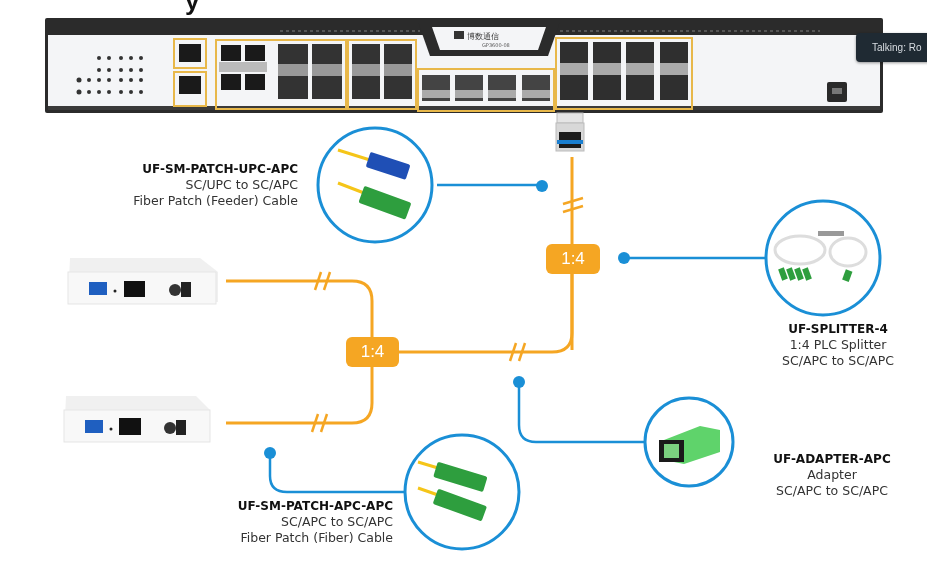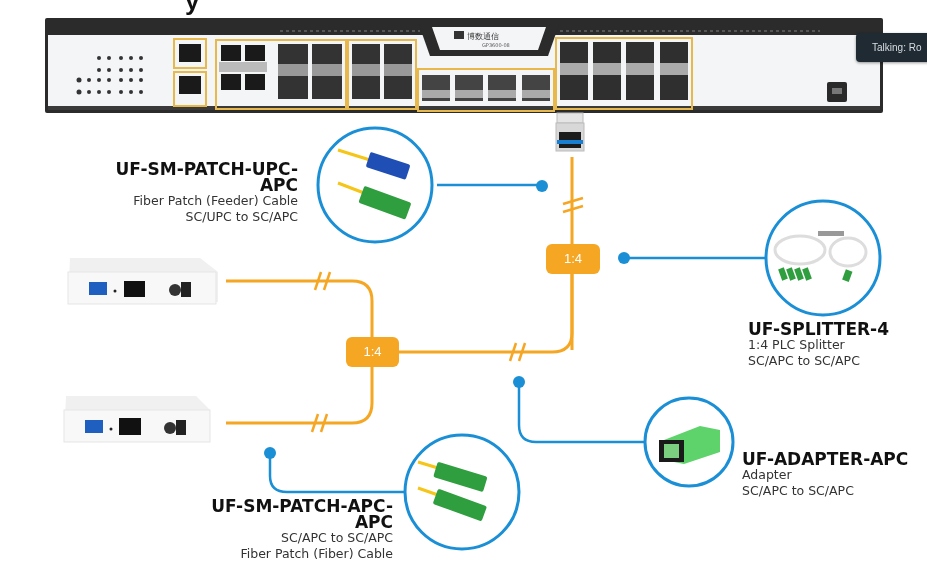--- a/index.html
+++ b/index.html
@@ -1,21 +1,21 @@
 <!DOCTYPE html>
 <html><head>
 <meta charset="utf-8">
 <style>
   html, body { margin:0; padding:0; }
   body { width:927px; height:569px; position:relative; overflow:hidden; background:#ffffff; font-family:"DejaVu Sans", sans-serif; }
   svg { position:absolute; left:0; top:0; }
-  .label { position:absolute; font-size:12.5px; line-height:16px; color:#333; }
-  .label .title { font-weight:bold; color:#111; font-size:17px; }
+  .label { position:absolute; font-size:12.5px; line-height:16px; color:#333;text-align:center; }
+  .label .title { font-weight:bold; color:#111; font-size:12px; }
   .label.right { text-align:right; }
-  .ratio { position:absolute; background:#f5a623; color:#fff; font-size:13px; text-align:center; border-radius:6px; line-height:30px; font-family:"Liberation Sans", sans-serif; }
+  .ratio { position:absolute; background:#f5a623; color:#fff; font-size:17px; text-align:center; border-radius:6px; line-height:30px; font-family:"Liberation Sans", sans-serif; }
   .tooltip { position:absolute; left:856px; top:33px; width:90px; height:29px; background:#1f2a33; border-radius:4px; color:#d8dde2; font-size:10px; line-height:29px; padding-left:16px; box-shadow:0 1px 3px rgba(0,0,0,0.4); font-family:"Liberation Sans", sans-serif; }
   .heading-cut { position:absolute; left:185px; top:-14px; font-size:26px; font-weight:bold; color:#111; font-family:"Liberation Sans", sans-serif; }
 </style>
 </head>
 <body>
 
 <div class="heading-cut">y</div>
 
 <svg width="927" height="569" viewBox="0 0 927 569">
 
@@ -201,22 +201,22 @@
     <circle cx="170" cy="428" r="6" fill="#333"></circle>
     <rect x="176" y="420" width="10" height="15" fill="#222"></rect>
   </g>
 </svg>
 
 <div class="ratio" style="left:546px;top:244px;width:54px;">1:4</div>
 <div class="ratio" style="left:346px;top:337px;width:53px;">1:4</div>
 
 <div class="label right" style="left:100px;top:161px;width:198px;">
   <div class="title">UF-SM-PATCH-UPC-APC</div>
+  <div>SC/UPC to SC/APC</div>
   <div>Fiber Patch (Feeder) Cable</div>
-  <div>SC/UPC to SC/APC</div>
 </div>
 
 <div class="label" style="left:748px;top:321px;width:180px;">
   <div class="title">UF-SPLITTER-4</div>
   <div>1:4 PLC Splitter</div>
   <div>SC/APC to SC/APC</div>
 </div>
 
 <div class="label" style="left:742px;top:451px;width:180px;">
   <div class="title">UF-ADAPTER-APC</div>

